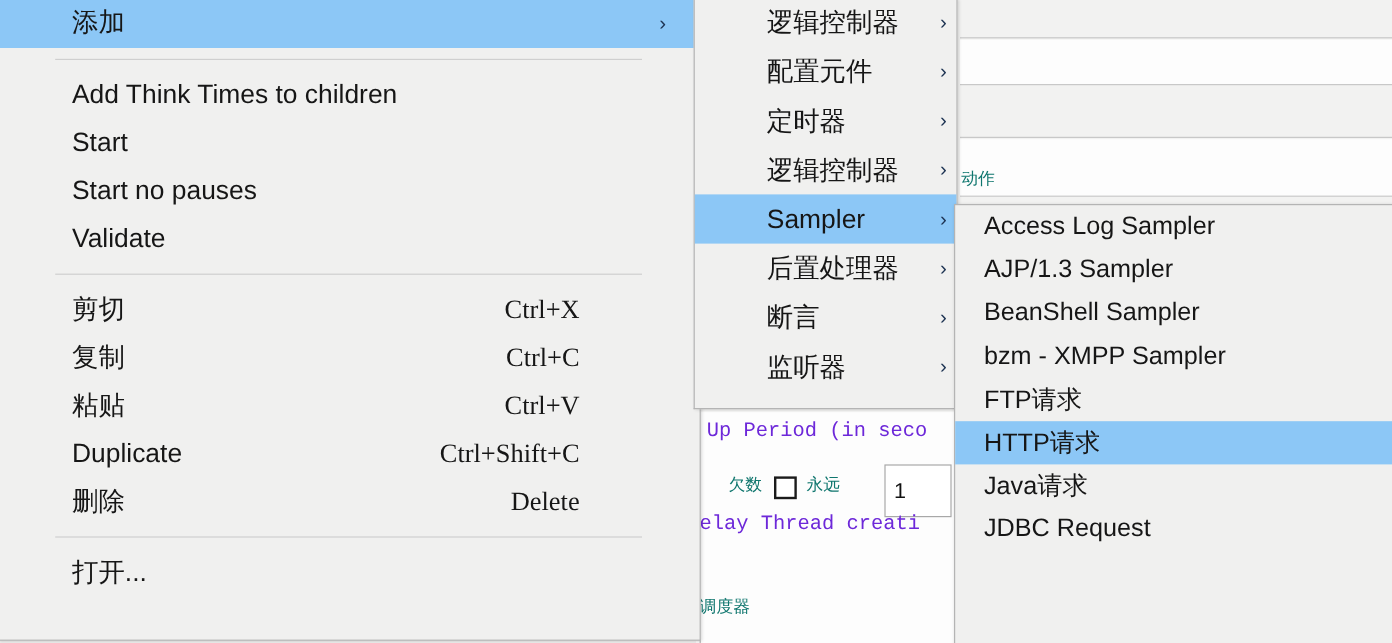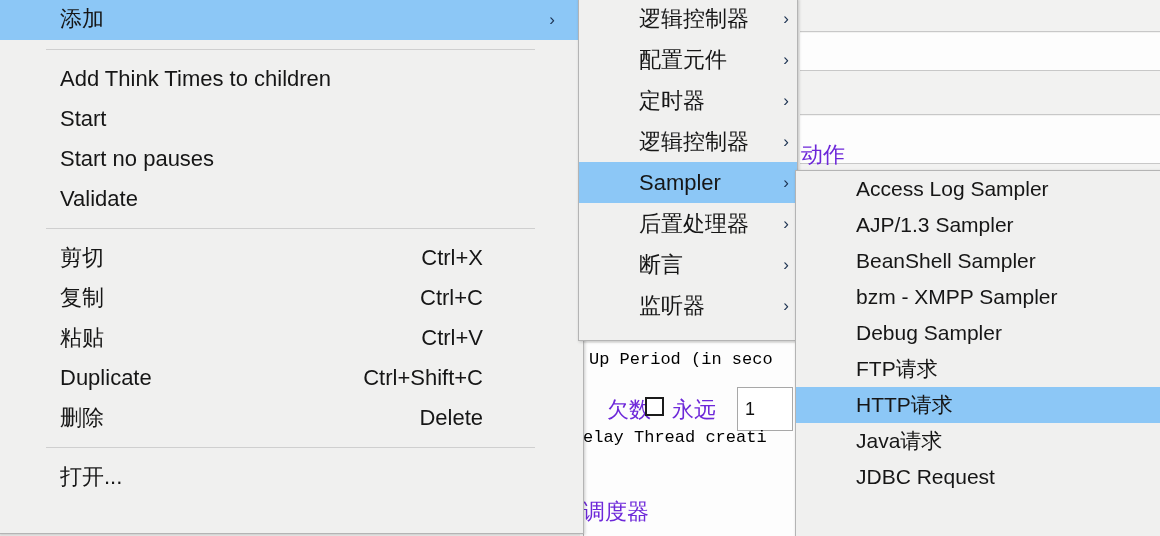--- a/index.html
+++ b/index.html
@@ -34,28 +34,28 @@
     background: #c8c8c8;
   }
   .bg-white-strip {
     position: absolute;
     background: #fdfdfd;
   }
   .bg-text {
     position: absolute;
     font-family: "Liberation Mono", "DejaVu Sans Mono", monospace;
     font-size: 17px;
-    color: #000000;
+    color: #6d28d9;
     white-space: nowrap;
   }
   .bg-text-cjk {
     position: absolute;
     font-family: "DejaVu Sans", "Liberation Sans", sans-serif;
-    font-size: 22px;
-    color: #6d28d9;
+    font-size: 14px;
+    color: #0f766e;
     white-space: nowrap;
   }
   .bg-checkbox {
     position: absolute;
     width: 19px;
     height: 19px;
     border: 2px solid #1b1b1b;
     background: #ffffff;
     box-sizing: border-box;
   }
@@ -100,20 +100,21 @@
   .menu-sep {
     height: 1px;
     background: #cfcfcf;
     margin: 4px 14px 4px 14px;
   }
   .mi-label {
     flex: 0 0 auto;
   }
   .mi-accel {
     margin-left: auto;
+    font-family: Liberation Serif, serif;
   }
   .mi-arrow {
     margin-left: auto;
     font-size: 17px;
     color: #1d3352;
     line-height: 1;
     padding-left: 10px;
   }
 
   
@@ -157,21 +158,21 @@
 
   
   #menu-sampler {
     left: 795px;
     top: 170px;
     width: 367px;
     height: 368px;
   }
   #menu-sampler .menu-item {
     height: 36px;
-    padding: 0 8px 0 60px;
+    padding: 0 8px 0 24px;
     font-size: 21px;
   }
 </style>
 </head>
 <body>
 
 <div id="app-background">
 
   <div class="bg-white-strip" style="left:800px; top:0px; right:0; height:32px; background:#f2f2f1;"></div>
   <div class="bg-row-sep" style="left:800px; top:31px; right:0;"></div>
@@ -299,23 +300,20 @@
   <div class="menu-item">
     <span class="mi-label">AJP/1.3 Sampler</span>
   </div>
   <div class="menu-item">
     <span class="mi-label">BeanShell Sampler</span>
   </div>
   <div class="menu-item">
     <span class="mi-label">bzm - XMPP Sampler</span>
   </div>
   <div class="menu-item">
-    <span class="mi-label">Debug Sampler</span>
-  </div>
-  <div class="menu-item">
     <span class="mi-label">FTP请求</span>
   </div>
   <div class="menu-item selected">
     <span class="mi-label">HTTP请求</span>
   </div>
   <div class="menu-item">
     <span class="mi-label">Java请求</span>
   </div>
   <div class="menu-item">
     <span class="mi-label">JDBC Request</span>

